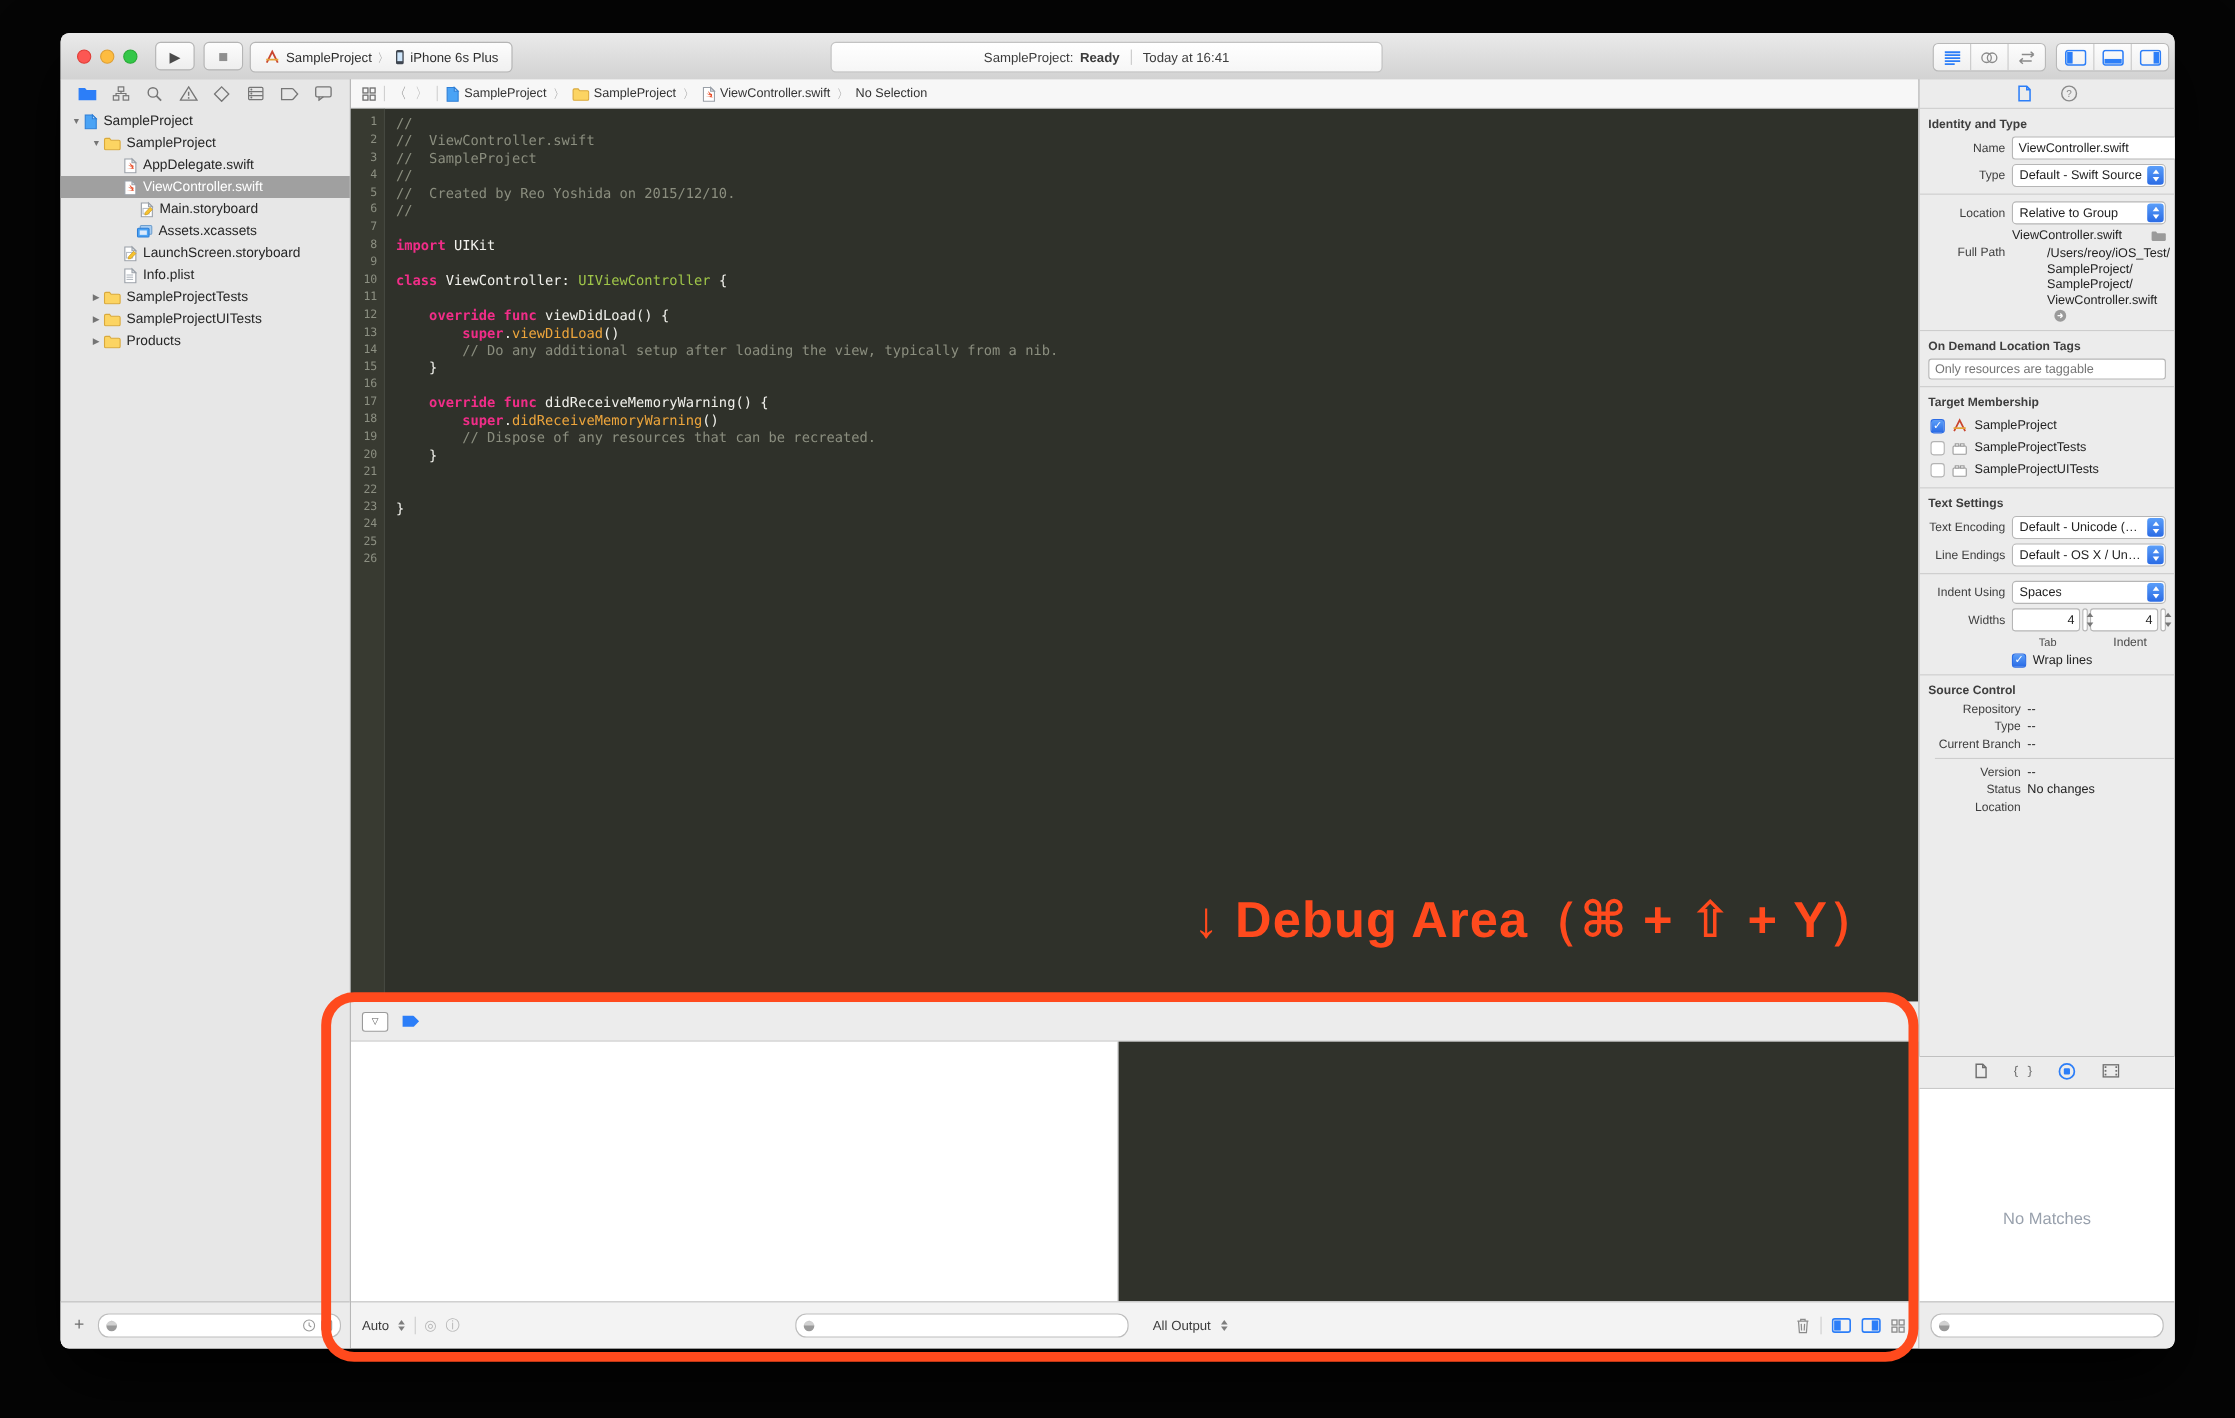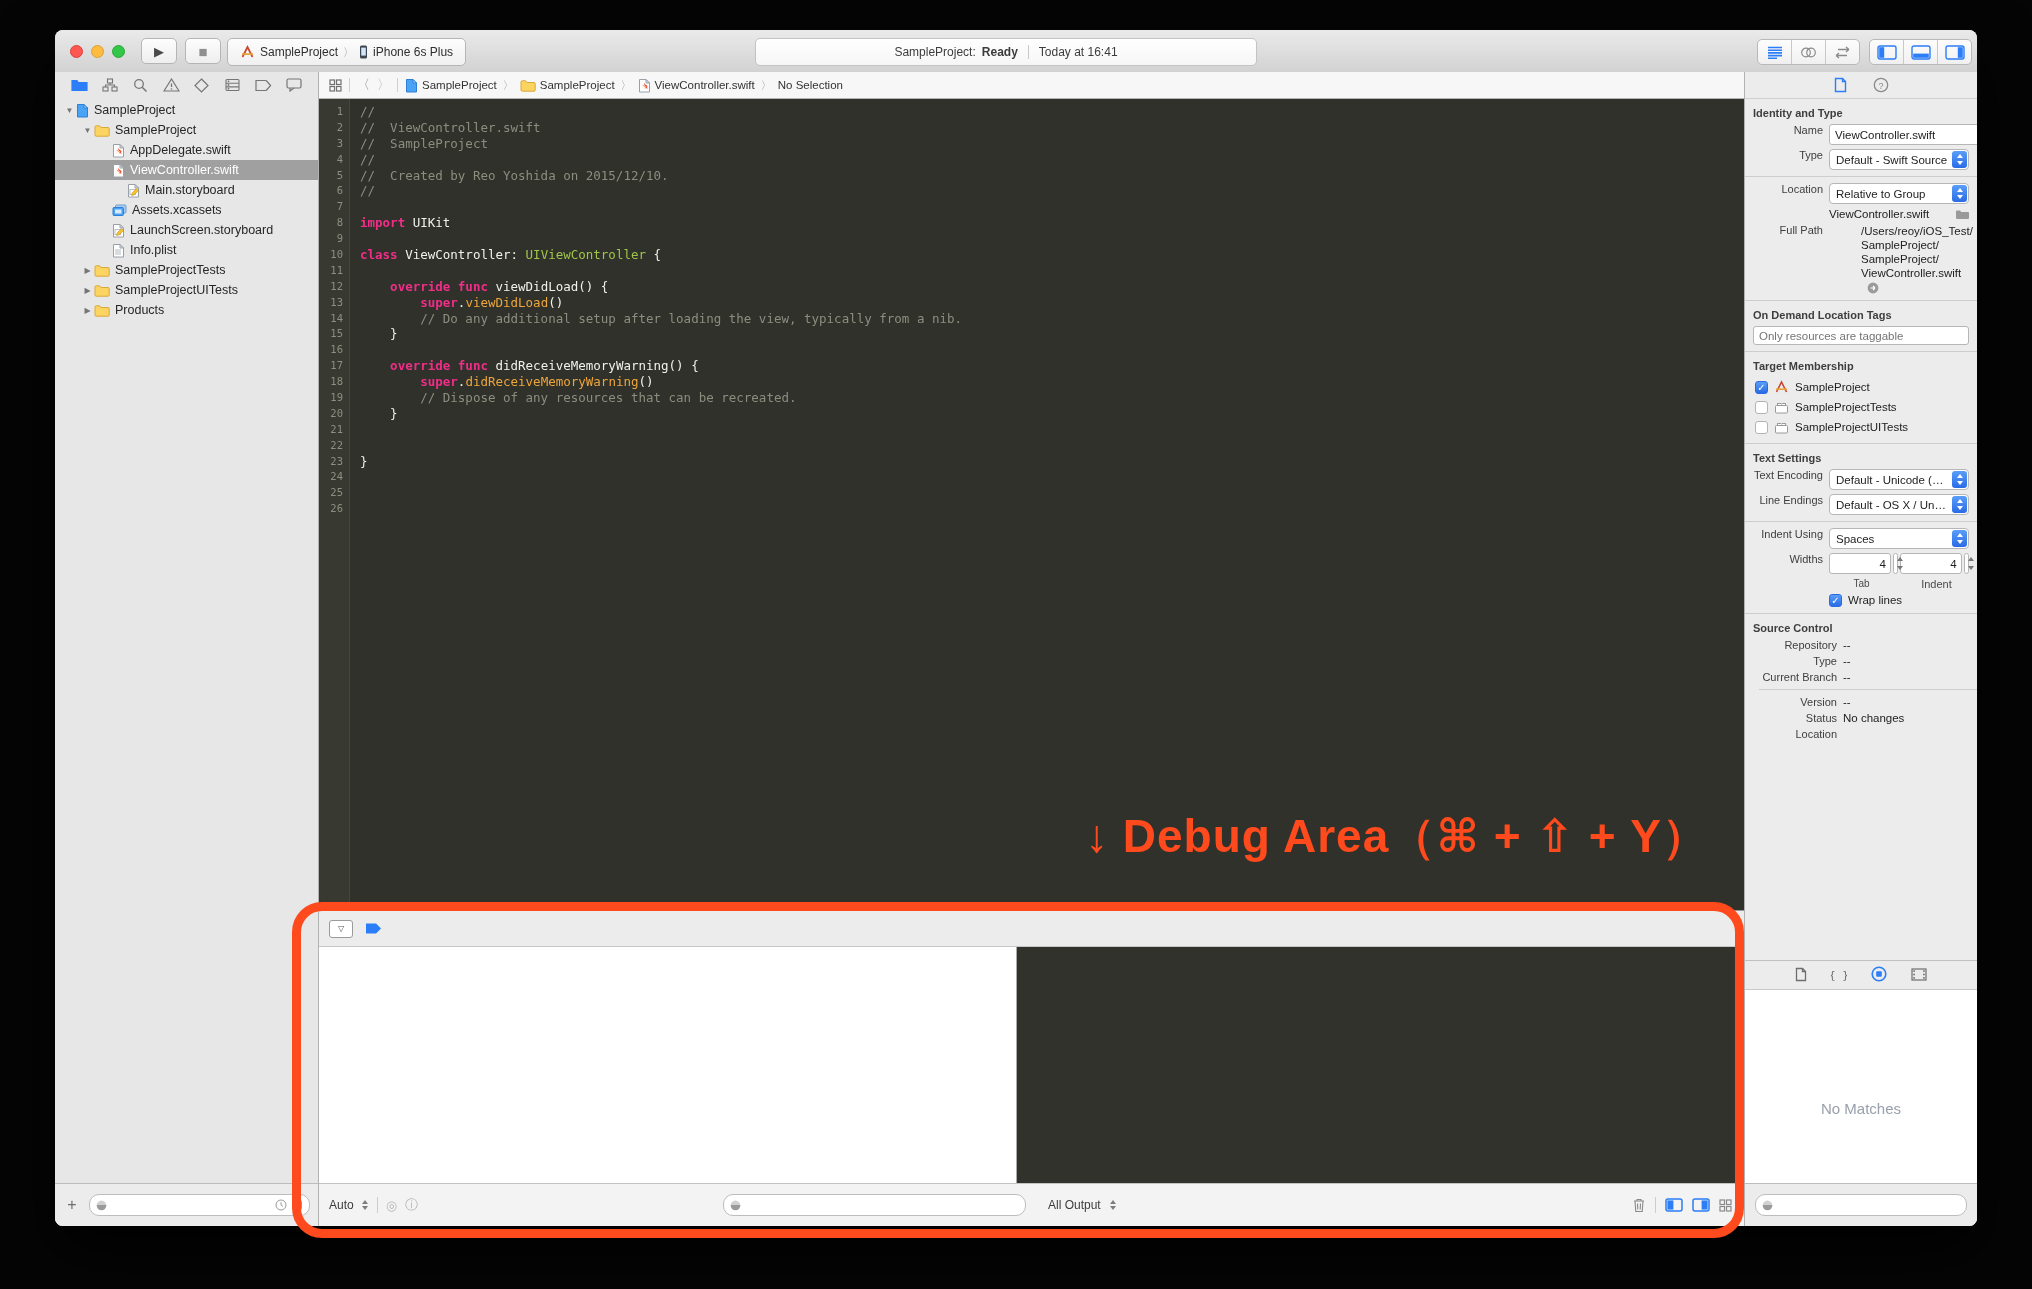--- a/index.html
+++ b/index.html
@@ -94,21 +94,21 @@
   .updown::after{content:"";position:absolute;left:0;bottom:0;border-left:3.5px solid transparent;
                  border-right:3.5px solid transparent;border-top:4px solid #7d7d7d;}
   .db-sep{width:1px;height:16px;background:#cdcdcd;}
   .gray-glyph{color:#b5b5b5;font-size:13px;}
   .db-spacer{flex:1;}
   .console-filter{width:165px;}
   
   .util-tabs{height:26px;display:flex;align-items:center;justify-content:center;gap:26px;border-bottom:1px solid #cfcfcf;}
   .usect-h{font-weight:bold;font-size:11px;color:#3e3e3e;margin:8px 8px 5px 8px;}
   .sep-line{border:none;border-top:1px solid #cdcdcd;margin:6px 0;}
-  .irow{display:flex;margin:4px 8px 4px 0;}
+  .irow{display:flex;align-items:center;margin:4px 8px 4px 0;}
   .ilabel{width:78px;text-align:right;margin-right:6px;color:#3e3e3e;flex:none;font-size:11px;}
   .ival{flex:1;min-width:0;font-size:11.5px;color:#222;}
   .tfield{flex:1;height:19px;border:1px solid #b6b6b6;border-radius:3px;background:#fff;display:flex;
           align-items:center;padding:0 5px;font-size:11.5px;color:#222;}
   input.tfield{font-family:inherit;outline:none;}
   .popup{flex:1;height:19px;border:1px solid #b6b6b6;border-radius:4px;background:#fff;display:flex;
          align-items:center;padding:0 20px 0 6px;font-size:11.5px;color:#222;position:relative;
          white-space:nowrap;overflow:hidden;}
   .stepper{position:absolute;right:1px;top:1px;width:15px;height:17px;border-radius:3px;
            background:linear-gradient(#5a9ef9,#2a6be5);}
@@ -361,21 +361,21 @@
               <span class="ic">
                 <svg width="13" height="15">
                   <path d="M1.5 1.5 h6.5 l3.5 3.5 v9 h-10 z" fill="#fff" stroke="#9aa0a8"></path>
                   <path d="M8 1.5 l3.5 3.5 h-3.5 z" fill="#dfe3e8" stroke="#9aa0a8"></path>
                   <rect x="3" y="6.5" width="5.5" height="5" fill="#fff" stroke="#b8bec6"></rect>
                   <path d="M9.5 5.5 l2 2 -4.5 4.5 -2.3 .4 .4 -2.3 z" fill="#f7c22e" stroke="#cf9d1c" stroke-width="0.7"></path>
                 </svg>
               </span>
               <span>Main.storyboard</span>
             </div>
-            <div class="trow-item" style="padding-left: 44px;">
+            <div class="trow-item" style="padding-left: 56px;">
               <span class="disc"></span>
               <span class="ic">
                 <svg width="15" height="13">
                   <rect x="3.5" y="1" width="10.5" height="8" rx="1" fill="#a9cdf0" stroke="#6f9fce"></rect>
                   <rect x="1" y="3.5" width="10.5" height="8" rx="1" fill="#4aa3f5" stroke="#2f7fd6"></rect>
                   <rect x="3" y="5.5" width="6.5" height="4" fill="#dceafc"></rect>
                 </svg>
               </span>
               <span>Assets.xcassets</span>
             </div>

